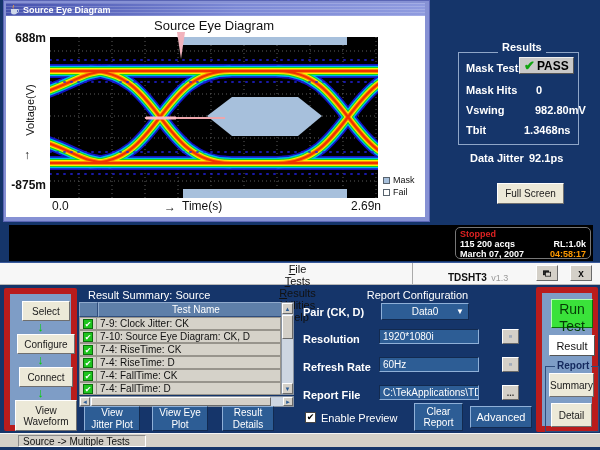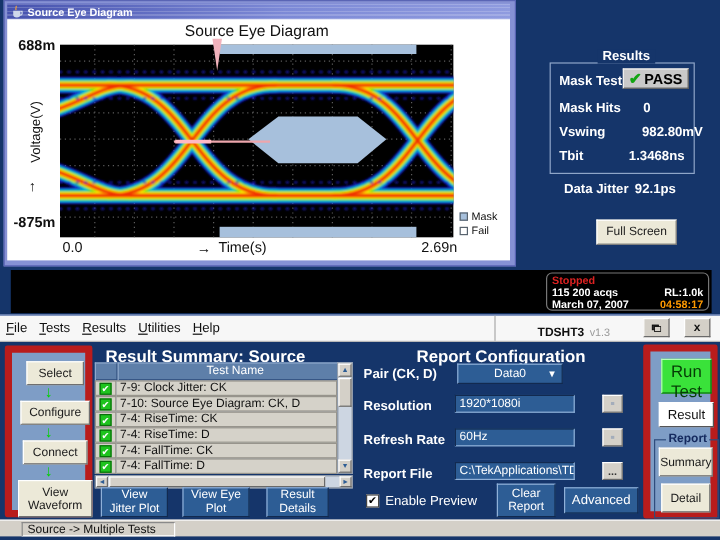--- a/index.html
+++ b/index.html
@@ -29,42 +29,42 @@
   .pass-badge{display:flex;align-items:center;background:#c9c9c9;border:1px solid;border-color:#eee #555 #555 #eee;
     padding:0 4px;height:17px;gap:2px;font-size:12px;font-weight:bold;color:#000;}
   .pass-check{color:#12a512;font-size:13px;font-weight:bold;}
 
   
   .acqbar{left:9px;top:225px;width:584px;height:36px;background:#000;}
   .acqbox{left:446px;top:2px;width:136px;height:32px;border:1px solid #777;border-radius:5px;font-size:9px;color:#fff;padding:1px 4px;}
   .acqrow{display:flex;justify-content:space-between;line-height:10px;font-weight:bold;}
 
   
-  .menubar{left:0;top:262px;width:600px;height:23px;background:#f7f7f7;border-top:1px solid #39599b;border-bottom:1px solid #b8b8b8;display:flex;align-items:center;padding-left:5px;}
+  .menubar{left:0;top:262px;width:600px;height:23px;background:#f7f7f7;border-top:1px solid #39599b;border-bottom:1px solid #b8b8b8;display:flex;align-items:center;padding-left:5px;flex-direction:column;}
   .menu-item{display:inline-block;font-size:11px;color:#111;margin-right:10px;}
   .menu-item::first-letter{text-decoration:underline;}
   .menusep{left:412px;top:263px;width:1px;height:21px;background:#aaa;}
   .appname{font-size:10px;font-weight:bold;color:#111;}
   .appver{font-size:9px;color:#999;}
   .sysbtn{width:22px;height:16px;background:#d4d0c8;border:1px solid;border-color:#fff #6a6a6a #6a6a6a #fff;
     display:flex;align-items:center;justify-content:center;font-size:10px;font-weight:bold;color:#111;}
 
   
   .btn-cream{background:#ece9d8;border:1px solid;border-color:#fff #6f6f6f #6f6f6f #fff;color:#1a1a1a;
     display:flex;align-items:center;justify-content:center;text-align:center;font-size:10px;line-height:1.1;}
   .btn-blue{background:#2d5d95;border:1px solid;border-color:#8fb0d8 #122a50 #122a50 #8fb0d8;color:#fff;
     display:flex;align-items:center;justify-content:center;text-align:center;font-size:10px;line-height:1.15;}
   .field-blue{background:#2d5d95;border:1px solid;border-color:#122a50 #8fb0d8 #8fb0d8 #122a50;color:#fff;
     font-size:10px;display:flex;align-items:center;padding-left:3px;white-space:nowrap;overflow:hidden;}
   .btn-gray{background:#d4d0c8;border:1px solid;border-color:#fff #6a6a6a #6a6a6a #fff;display:flex;align-items:center;justify-content:center;}
 
   
   .side-panel{background:#7e9dc6;border:6px solid #b91c1c;border-radius:2px;}
   .wiz-arrow{color:#00d200;font-size:13px;font-weight:bold;text-align:center;width:100%;line-height:11px;}
-  .sec-title{color:#fff;font-size:14px;font-weight:bold;}
+  .sec-title{color:#fff;font-size:11px;font-weight:normal;}
   .wlabel{color:#fff;font-size:11px;font-weight:bold;}
 
   .tbl-header{background:#5e7fa9;border:1px solid;border-color:#8fa9cc #2f4d7d #2f4d7d #8fa9cc;color:#fff;font-size:10px;
     display:flex;align-items:center;justify-content:center;}
   .tbl-row{display:flex;height:13px;}
   .cell-check{width:18px;background:#d5d2c9;border:1px solid #97948c;display:flex;align-items:center;justify-content:center;}
   .chk{width:10px;height:10px;background:#1ec41e;border:1px solid #0a6e0a;color:#fff;font-size:8px;line-height:9px;text-align:center;}
   .cell-name{flex:1;background:#d5d2c9;border:1px solid #97948c;border-left:none;color:#111;font-size:10px;
     display:flex;align-items:center;padding-left:3px;white-space:nowrap;overflow:hidden;}
   .scroll{background:#cdd6e2;border:1px solid #8a94a2;}

